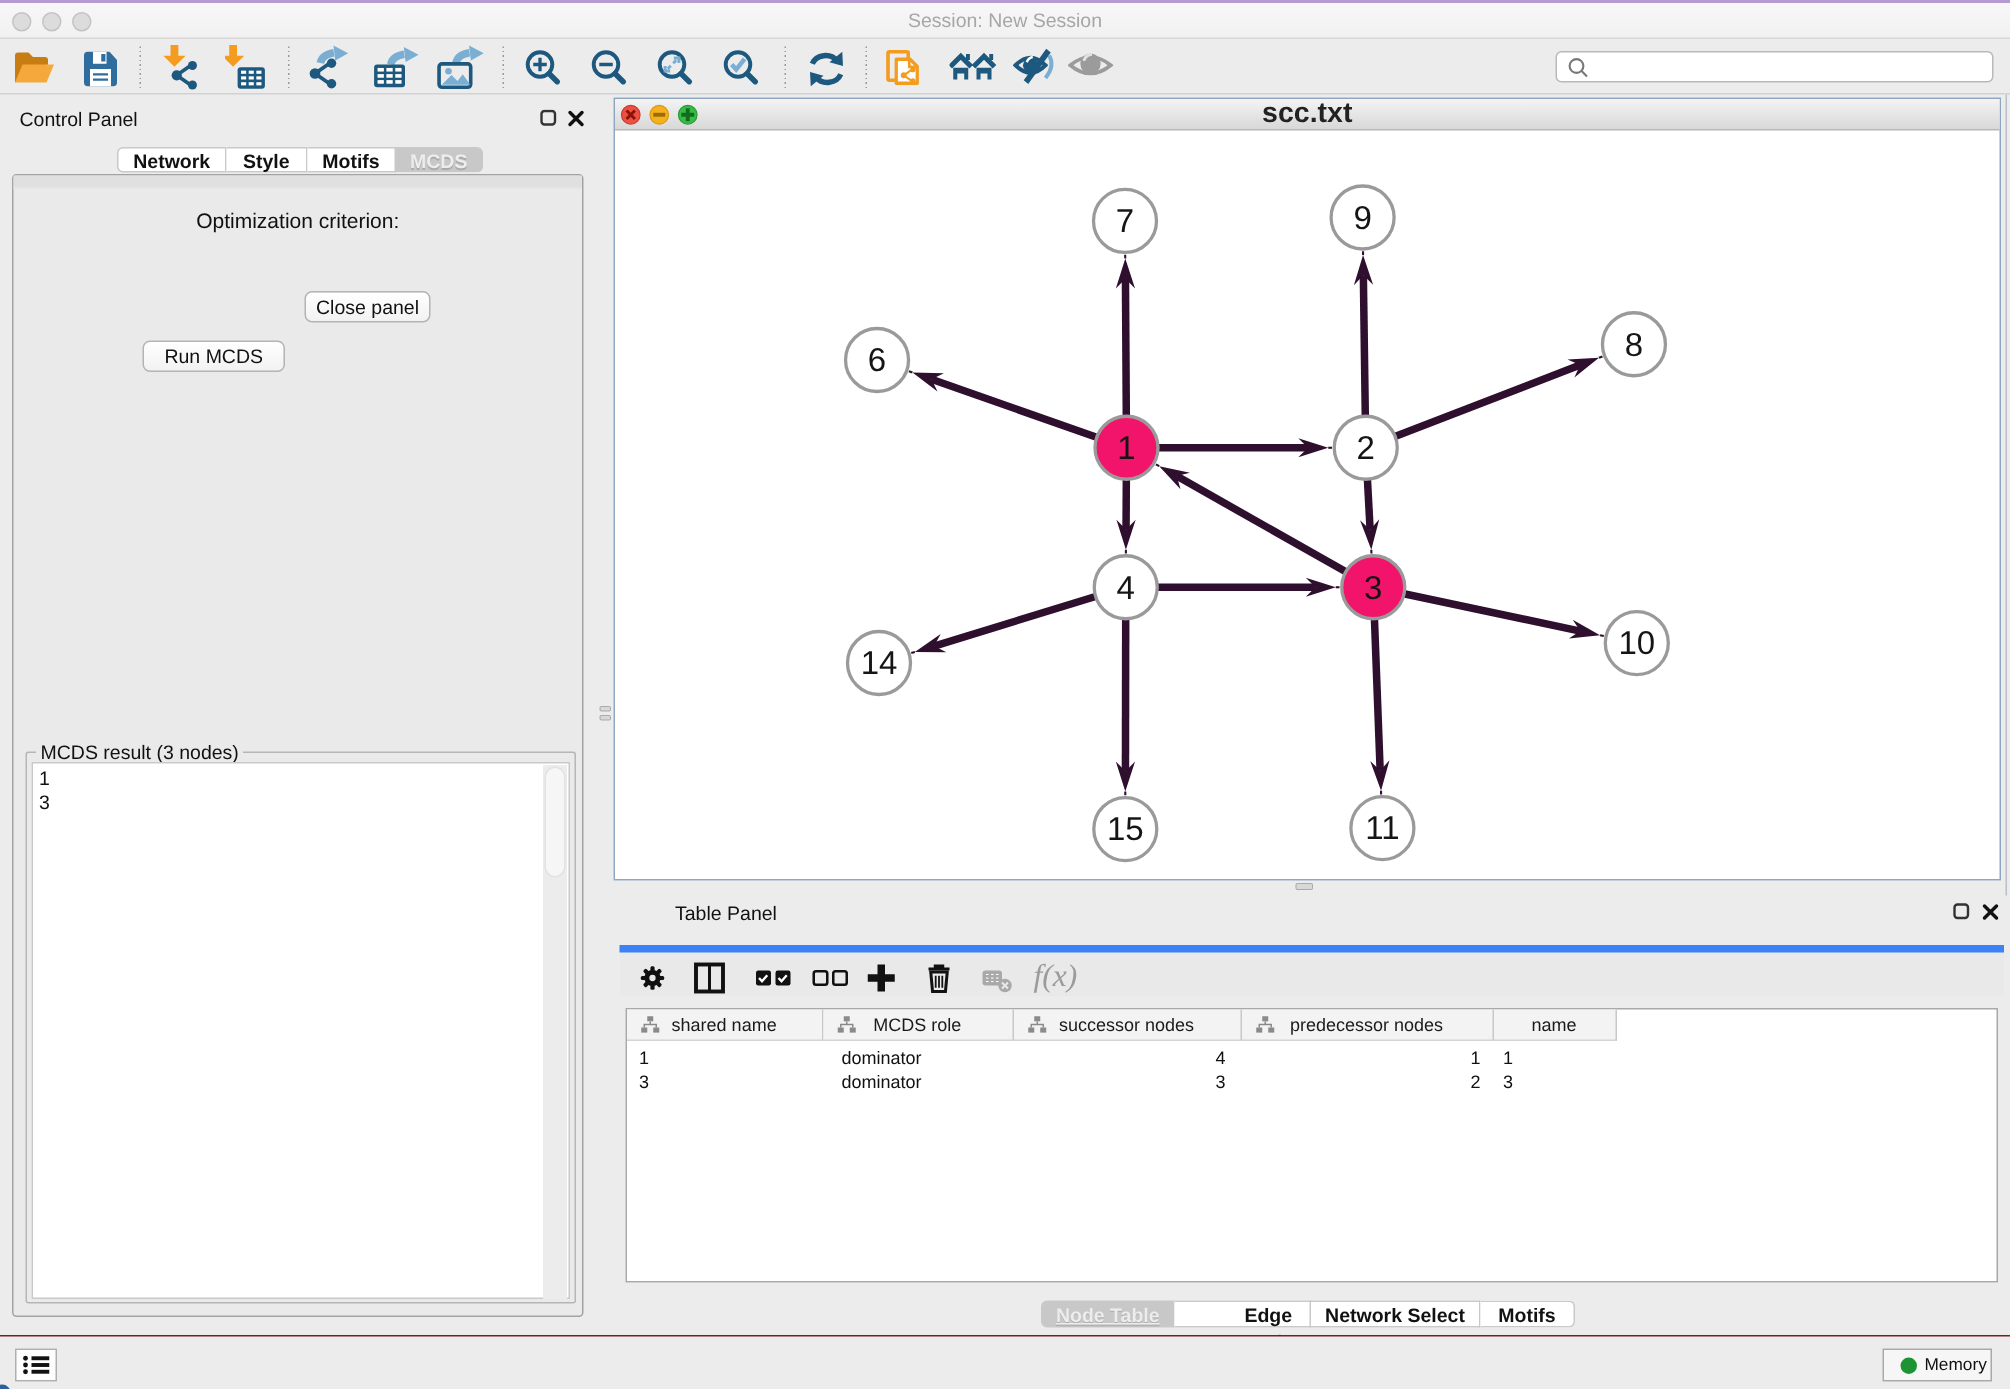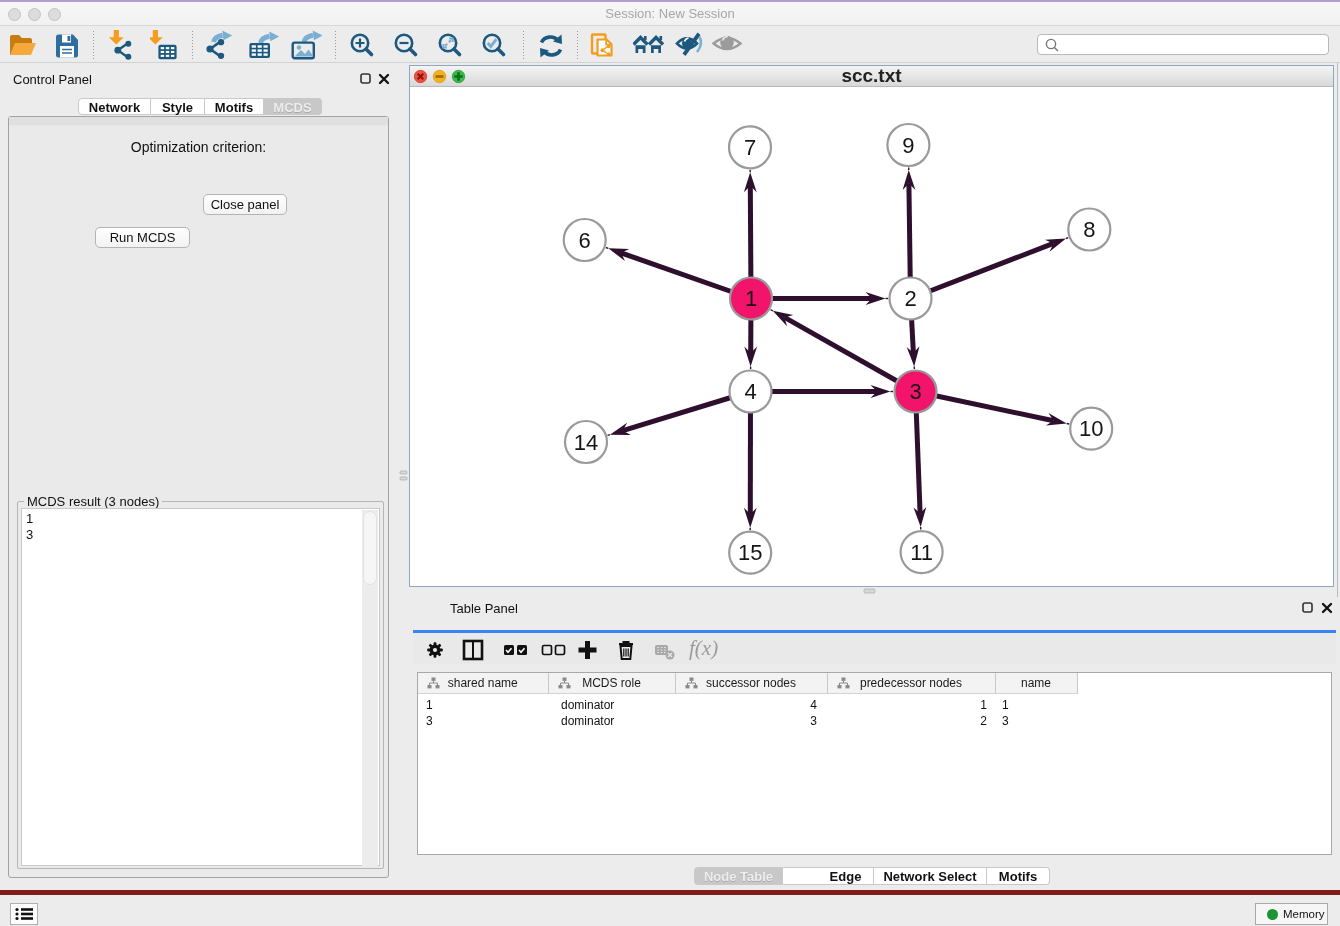--- a/index.html
+++ b/index.html
@@ -10,21 +10,21 @@
 .sep{position:absolute;top:4px;height:28px;width:1px;background-image:repeating-linear-gradient(#9a9a9a 0 1px,transparent 1px 3px);}
 .search{position:absolute;left:1037px;top:7px;width:292px;height:21px;background:#fff;border:1px solid #b9b9b9;border-radius:4px;}
 .cp{position:absolute;left:0;top:64px;width:397px;height:826px;background:#ececec;}
 .tabbtn{position:absolute;top:34px;height:17px;font-size:13px;font-weight:bold;color:#111;text-align:center;line-height:17px;background:#fff;border:1px solid #c9c9c9;}
 .cpanel{position:absolute;left:8px;top:52px;width:381px;height:762px;background:#eaeaea;border:1px solid #a3a3a3;border-radius:3px;}
 button.mac{background:linear-gradient(#ffffff,#f2f2f2);border:1px solid #b4b4b4;border-radius:5px;font-family:"Liberation Sans",sans-serif;font-size:13px;color:#111;}
 .netwin{position:absolute;left:409px;top:65px;width:925px;height:522px;border:1px solid #8fa6c0;background:#fff;}
 .ntb{position:absolute;left:0;top:0;width:100%;height:21px;background:linear-gradient(#f4f4f4,#d8d8d8);border-bottom:1px solid #b9b9b9;}
 .tp{position:absolute;left:409px;top:597px;width:931px;height:293px;background:#ececec;}
 .btab{position:absolute;top:0;height:18px;font-size:13px;font-weight:bold;color:#111;text-align:center;line-height:18px;background:#fff;border:1px solid #c9c9c9;}
-.statusbar{position:absolute;left:0;top:890px;width:1340px;height:36px;background:#ececec;border-top:5px solid #7f1d1d;}
+.statusbar{position:absolute;left:0;top:890px;width:1340px;height:36px;background:#ececec;border-top:1px solid #7f1d1d;}
 .hdrcell{position:absolute;top:0;height:21px;border-right:1px solid #c8c8c8;border-bottom:1px solid #d4d4d4;background:#f3f3f3;font-size:12px;color:#1a1a1a;text-align:center;line-height:21px;}
 .cell{position:absolute;font-size:12px;color:#111;height:16px;line-height:16px;}
 </style></head>
 <body>
 
 <div class="abs" style="left:0;top:0;width:1340px;height:2px;background:#b49bd1;"></div>
 
 <div class="ttl">
   <div class="tl" style="left:8px;"></div>
   <div class="tl" style="left:28px;"></div>
@@ -288,21 +288,21 @@
 </div>
 
 <div class="tp">
   <div style="position:absolute;left:8px;top:4px;font-size:13px;color:#111;margin-left:33px;">Table Panel</div>
   <svg width="12" height="12" style="position:absolute;left:893px;top:5px;">
       <rect x="1" y="1" width="9" height="9" rx="2" fill="none" stroke="#333" stroke-width="1.6"></rect>
     </svg>
   <svg width="12" height="12" style="position:absolute;left:912px;top:5px;">
       <path d="M2 2 L10 10 M10 2 L2 10" stroke="#111" stroke-width="2.3" stroke-linecap="round"></path>
     </svg>
-  <div style="position:absolute;left:4px;top:33px;width:923px;height:34px;background:#e9e9e9;border-top:3px solid #3b82f6;">
+  <div style="position:absolute;left:4px;top:33px;width:923px;height:34px;background:#e9e9e9;border-top:5px solid #3b82f6;">
 <svg width="300" height="34" style="position:absolute;left:0;top:0;">
         <circle cx="22" cy="17" r="5.4" fill="#111"></circle>
         <rect x="20.6" y="9.2" width="2.8" height="4.5" rx="1" fill="#111" transform="rotate(0 22 17)"></rect>
         <rect x="20.6" y="9.2" width="2.8" height="4.5" rx="1" fill="#111" transform="rotate(45 22 17)"></rect>
         <rect x="20.6" y="9.2" width="2.8" height="4.5" rx="1" fill="#111" transform="rotate(90 22 17)"></rect>
         <rect x="20.6" y="9.2" width="2.8" height="4.5" rx="1" fill="#111" transform="rotate(135 22 17)"></rect>
         <rect x="20.6" y="9.2" width="2.8" height="4.5" rx="1" fill="#111" transform="rotate(180 22 17)"></rect>
         <rect x="20.6" y="9.2" width="2.8" height="4.5" rx="1" fill="#111" transform="rotate(225 22 17)"></rect>
         <rect x="20.6" y="9.2" width="2.8" height="4.5" rx="1" fill="#111" transform="rotate(270 22 17)"></rect>
         <rect x="20.6" y="9.2" width="2.8" height="4.5" rx="1" fill="#111" transform="rotate(315 22 17)"></rect>
@@ -366,21 +366,21 @@
 <div class="cell" style="left:300px;top:24px;width:99px;text-align:right;">4</div>
 <div class="cell" style="left:470px;top:24px;width:99px;text-align:right;">1</div>
 <div class="cell" style="left:584px;top:24px;">1</div>
 <div class="cell" style="left:8px;top:40px;">3</div>
 <div class="cell" style="left:143px;top:40px;">dominator</div>
 <div class="cell" style="left:300px;top:40px;width:99px;text-align:right;">3</div>
 <div class="cell" style="left:470px;top:40px;width:99px;text-align:right;">2</div>
 <div class="cell" style="left:584px;top:40px;">3</div>
   </div>
 
-  <div class="btab" style="left:285px;top:270px;width:89px;border-radius:4px 0 0 4px;background:#c8c8c8;color:#ededed;text-shadow:0 1px 0 #aaa;">Node Table</div>
+  <div class="btab" style="left:285px;top:270px;width:89px;border-radius:4px 0 0 4px;background:#c8c8c8;color:#ededed;text-shadow:0 1px 0 #aaa;text-decoration:underline;">Node Table</div>
   <div class="btab" style="left:374px;top:270px;width:91px;border-left:none;padding-left:35px;">Edge Table</div>
   <div class="btab" style="left:465px;top:270px;width:113px;border-left:none;">Network Select</div>
   <div class="btab" style="left:578px;top:270px;width:63px;border-left:none;border-radius:0 4px 4px 0;">Motifs</div>
 </div>
 
 <div class="statusbar">
   <div style="position:absolute;left:10px;top:8px;width:28px;height:22px;background:#fdfdfd;border:1px solid #b0b0b0;">
     <svg width="18" height="14" style="position:absolute;left:4px;top:3px;">
       <circle cx="2" cy="2.5" r="1.6" fill="#111"></circle>
         <rect x="6" y="1.2" width="12" height="2.6" fill="#111"></rect>

